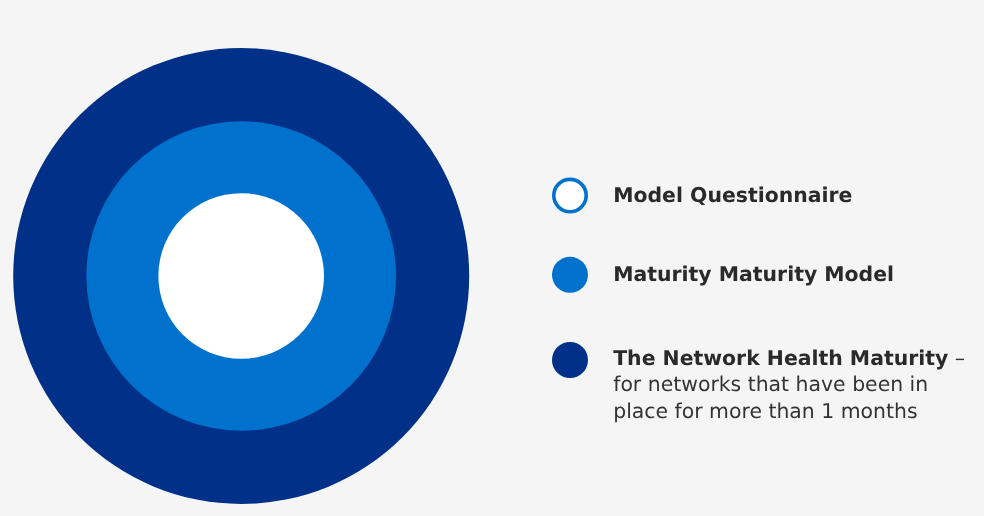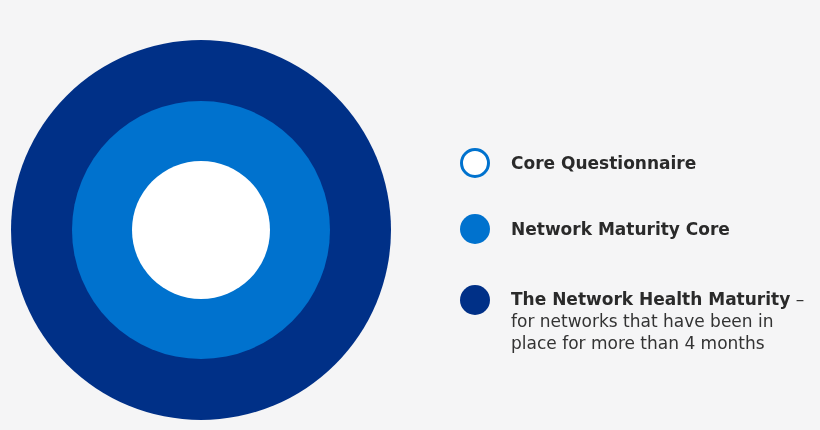--- a/index.html
+++ b/index.html
@@ -74,31 +74,31 @@
 <div class="rings">
   <div class="ring ring-outer" style="background:#003087;"></div>
   <div class="ring ring-middle" style="background:#0072ce;"></div>
   <div class="ring ring-inner" style="background:#ffffff;"></div>
 </div>
 
 <div class="legend">
   <div class="legend-item" style="top:148px;">
     <span class="legend-icon" style="top:0; background:#ffffff; border:3px solid #0072ce;"></span>
     <span class="legend-text" style="top:4px;">
-      <span class="legend-title">Core Questionnaire</span>
+      <span class="legend-title">Model Questionnaire</span>
     </span>
   </div>
 
   <div class="legend-item" style="top:214px;">
     <span class="legend-icon" style="top:0; background:#0072ce;"></span>
     <span class="legend-text" style="top:4px;">
-      <span class="legend-title">Network Maturity Core</span>
+      <span class="legend-title">Maturity Maturity Model</span>
     </span>
   </div>
 
   <div class="legend-item" style="top:285px;">
     <span class="legend-icon" style="top:0; background:#003087;"></span>
     <span class="legend-text" style="top:3px;">
       <span class="legend-title">The Network Health Maturity</span><span class="legend-desc"> –</span><br>
-      <span class="legend-desc" style="display:inline-block; width:280px;">for networks that have been in place for more than 4 months</span>
+      <span class="legend-desc" style="display:inline-block; width:280px;">for networks that have been in place for more than 1 months</span>
     </span>
   </div>
 </div>
 
 </body></html>

